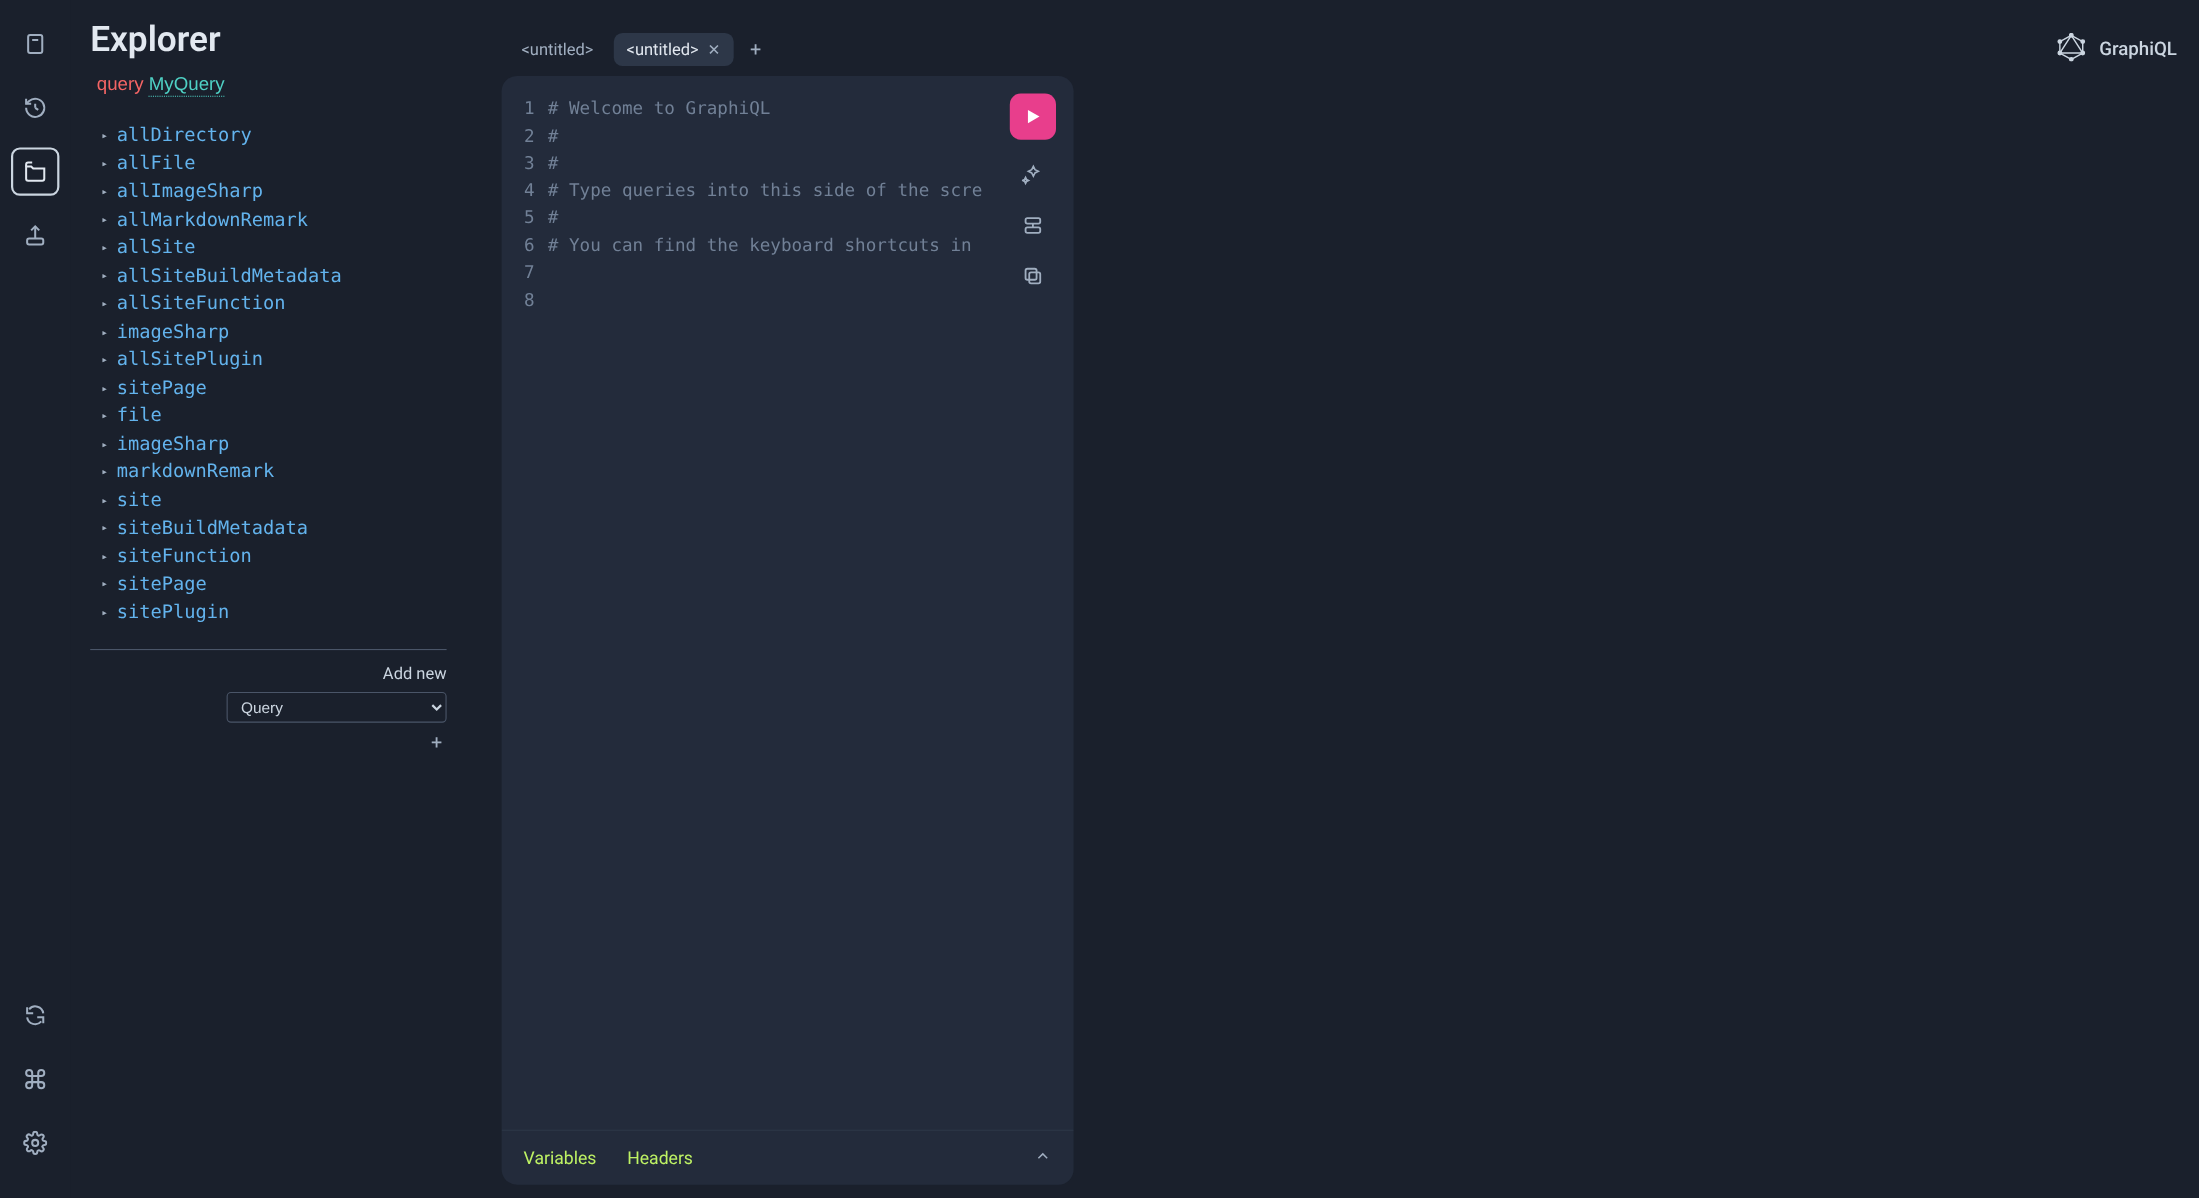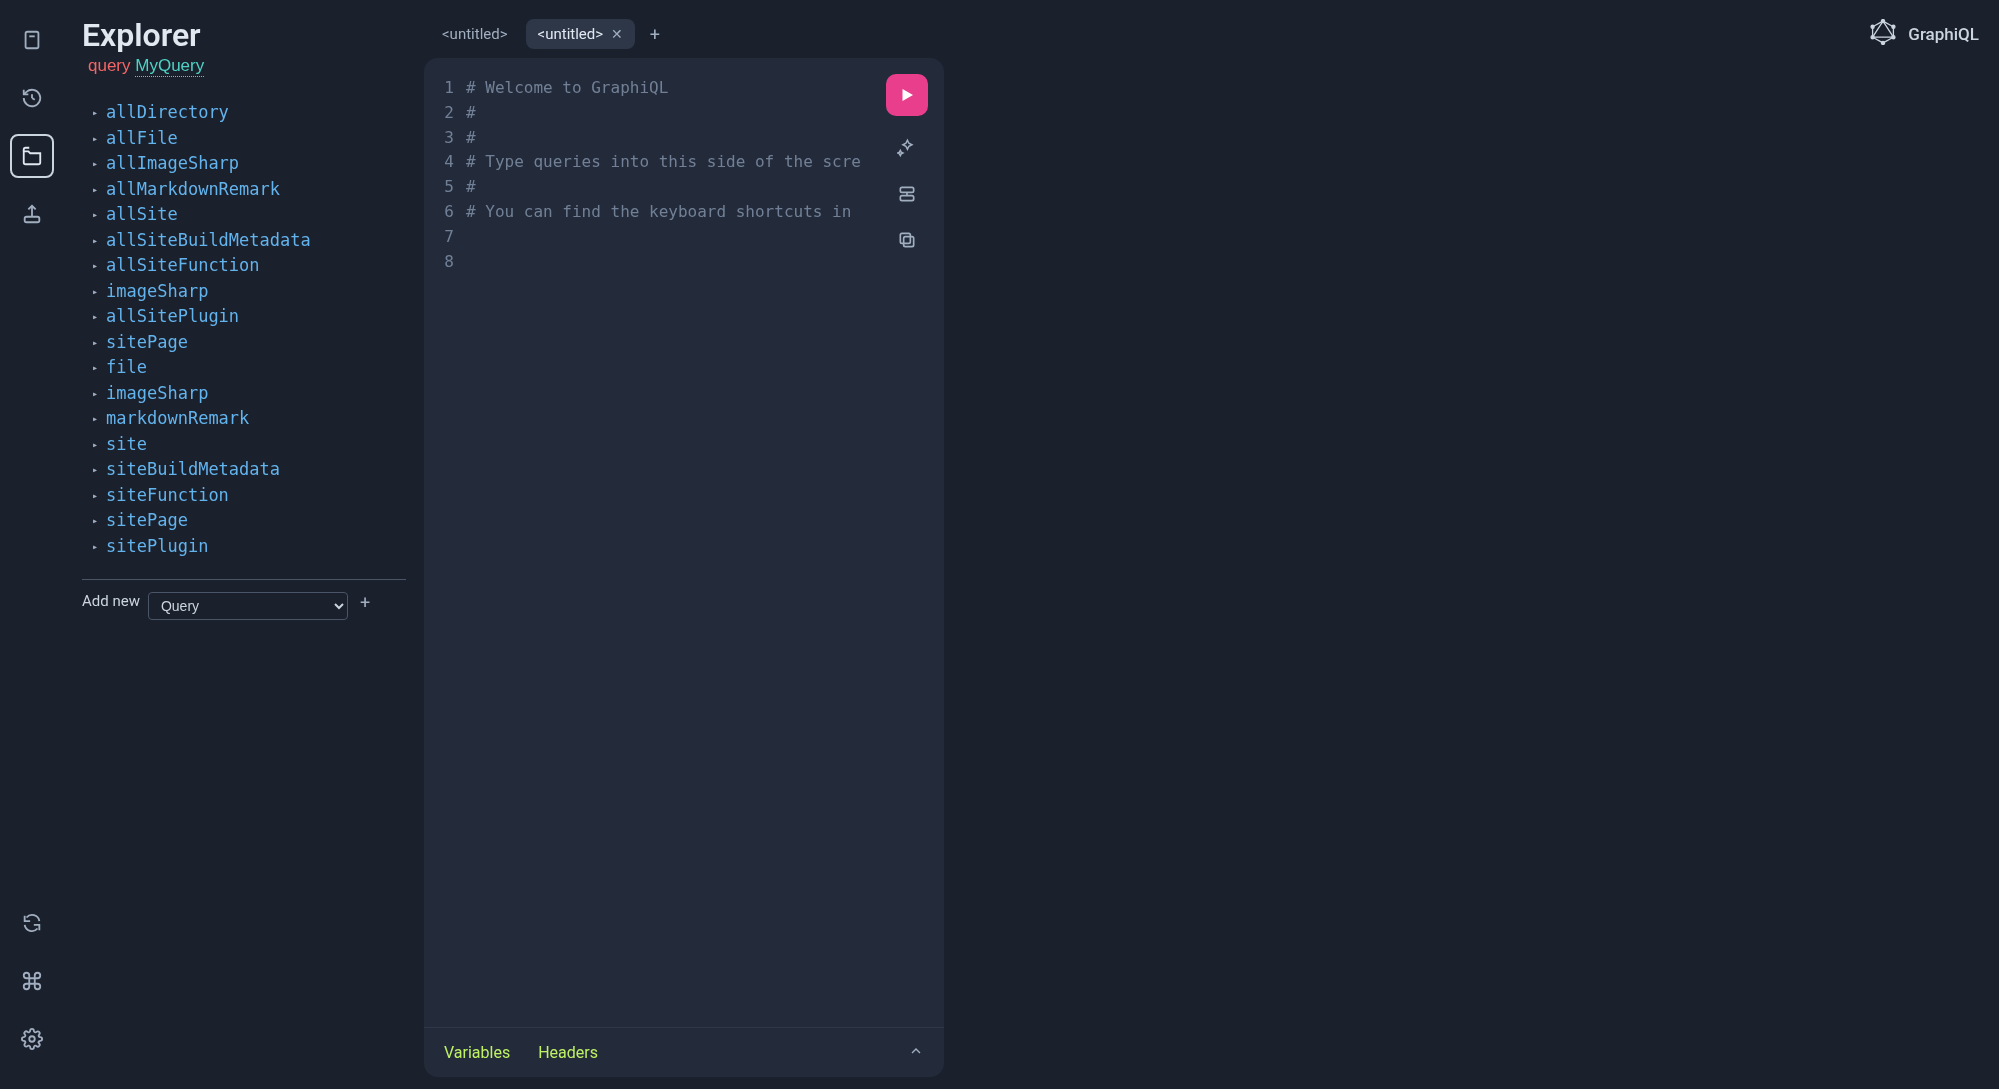--- a/index.html
+++ b/index.html
@@ -48,21 +48,21 @@
   
   .explorer {
     width: 360px;
     padding: 16px 18px 16px 18px;
     flex-shrink: 0;
   }
   .explorer-title {
     font-size: 32px;
     font-weight: 600;
     color: #e2e8f0;
-    margin-bottom: 2px;
+    margin-bottom: 13px;
   }
   .query-line {
     font-family: Liberation Sans, sans-serif;
     font-size: 17px;
     padding-left: 6px;
     margin-bottom: 24px;
   }
   .kw-query { color: #f56565; }
   .query-name {
     color: #4fd1c5;
@@ -88,24 +88,25 @@
     font-size: 10px;
     color: #a0aec0;
   }
   .explorer-sep {
     border: none;
     border-top: 1px solid #4a5568;
     margin: 20px 0 12px 0;
   }
   .add-new-row {
     display: flex;
-    align-items: flex-start;
+    align-items: flex-end;
     gap: 8px;
     color: #cbd5e0;
     font-size: 15px;
+    flex-direction: column;
   }
   .add-new-select {
     background: #1a202c;
     border: 1px solid #4a5568;
     color: #cbd5e0;
     padding: 4px 8px;
     border-radius: 4px;
     width: 200px;
     font-size: 14px;
   }
@@ -114,22 +115,23 @@
     font-size: 18px;
     cursor: pointer;
     padding: 0 4px;
   }
 
   
   .main {
     flex: 1;
     display: flex;
     flex-direction: column;
-    padding: 10px 12px 12px 0;
+    padding: 21px 12px 12px 0;
     min-width: 0;
+    margin-left: 32px;
   }
   .topbar {
     display: flex;
     align-items: center;
     height: 48px;
     gap: 6px;
     padding-left: 6px;
   }
   .tab {
     padding: 6px 12px;

